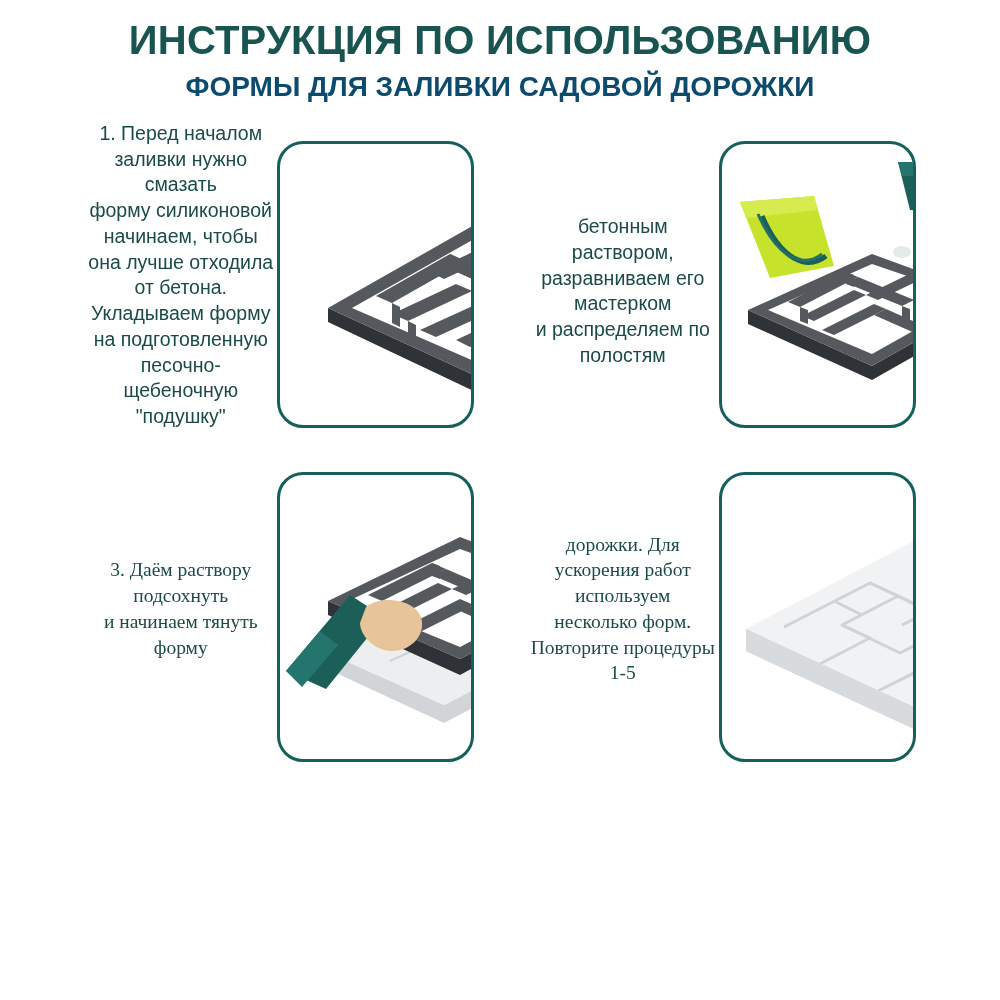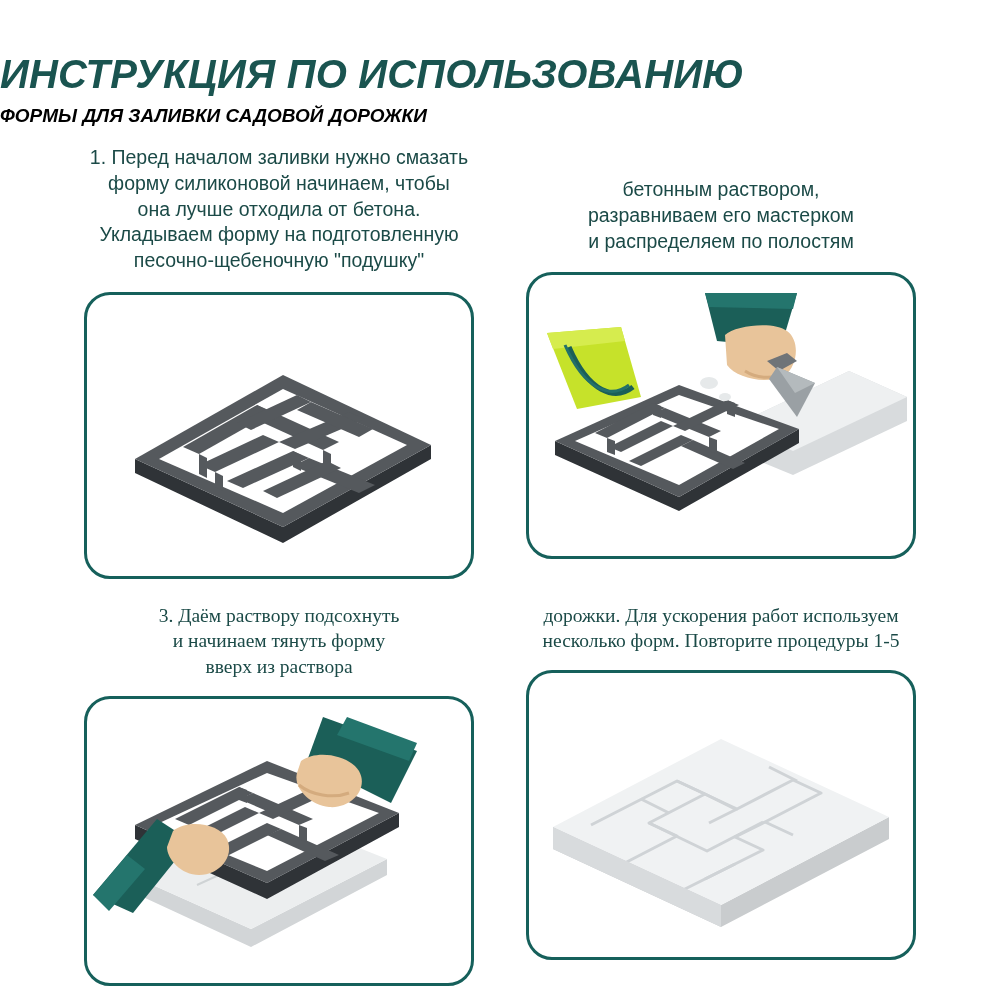--- a/index.html
+++ b/index.html
@@ -18,55 +18,54 @@
   .page {
     width: 1000px;
     height: 1000px;
     position: relative;
     box-sizing: border-box;
     padding: 0;
   }
 
   
   .header {
-    text-align: left;
-    padding-top: 53px;
-    font-style: italic;
+    text-align: center;
+    padding-top: 19px;
   }
   .title-main {
     font-size: 40px;
     font-weight: bold;
     letter-spacing: 0.2px;
     color: #1a5450;
     line-height: 1.08;
     margin: 0;
   }
   .title-sub {
-    font-size: 19px;
+    font-size: 28px;
     font-weight: bold;
-    color: #000000;
+    color: #0c4a6e;
     margin-top: 10px;
     line-height: 1.1;
   }
 
   
   .steps {
     position: relative;
     margin-top: 18px;
   }
   .row {
     display: flex;
     justify-content: space-between;
     padding: 0 84px;
     box-sizing: border-box;
   }
   .cell {
     width: 390px;
     display: flex;
-    flex-direction: column;
+    flex-direction: row;
     align-items: center;
   }
   .caption {
     font-size: 19.5px;
     line-height: 1.32;
     text-align: center;
     color: #1b4a47;
     width: 100%;
     box-sizing: border-box;
   }
@@ -198,21 +197,20 @@
         </div>
       </div>
     </div>
 
     <div class="row row2">
 
       <div class="cell">
         <div class="caption cap-3">
           <div>3. Даём раствору подсохнуть</div>
           <div>и начинаем тянуть форму</div>
-          <div>вверх из раствора</div>
         </div>
         <div class="frame">
           <svg width="384" height="284" viewBox="0 0 384 284">
 
             <polygon points="30,186 164,248 300,176 300,160 164,230 30,170" fill="#d2d5d7"></polygon>
             <polygon points="30,170 164,106 300,160 164,230" fill="#eceeef"></polygon>
             <g stroke="#cfd3d5" stroke-width="2" fill="none">
               <polyline points="80,158 150,126 196,146"></polyline>
               <polyline points="110,186 180,154 224,174"></polyline>
               <polyline points="150,126 176,138 140,156"></polyline>

